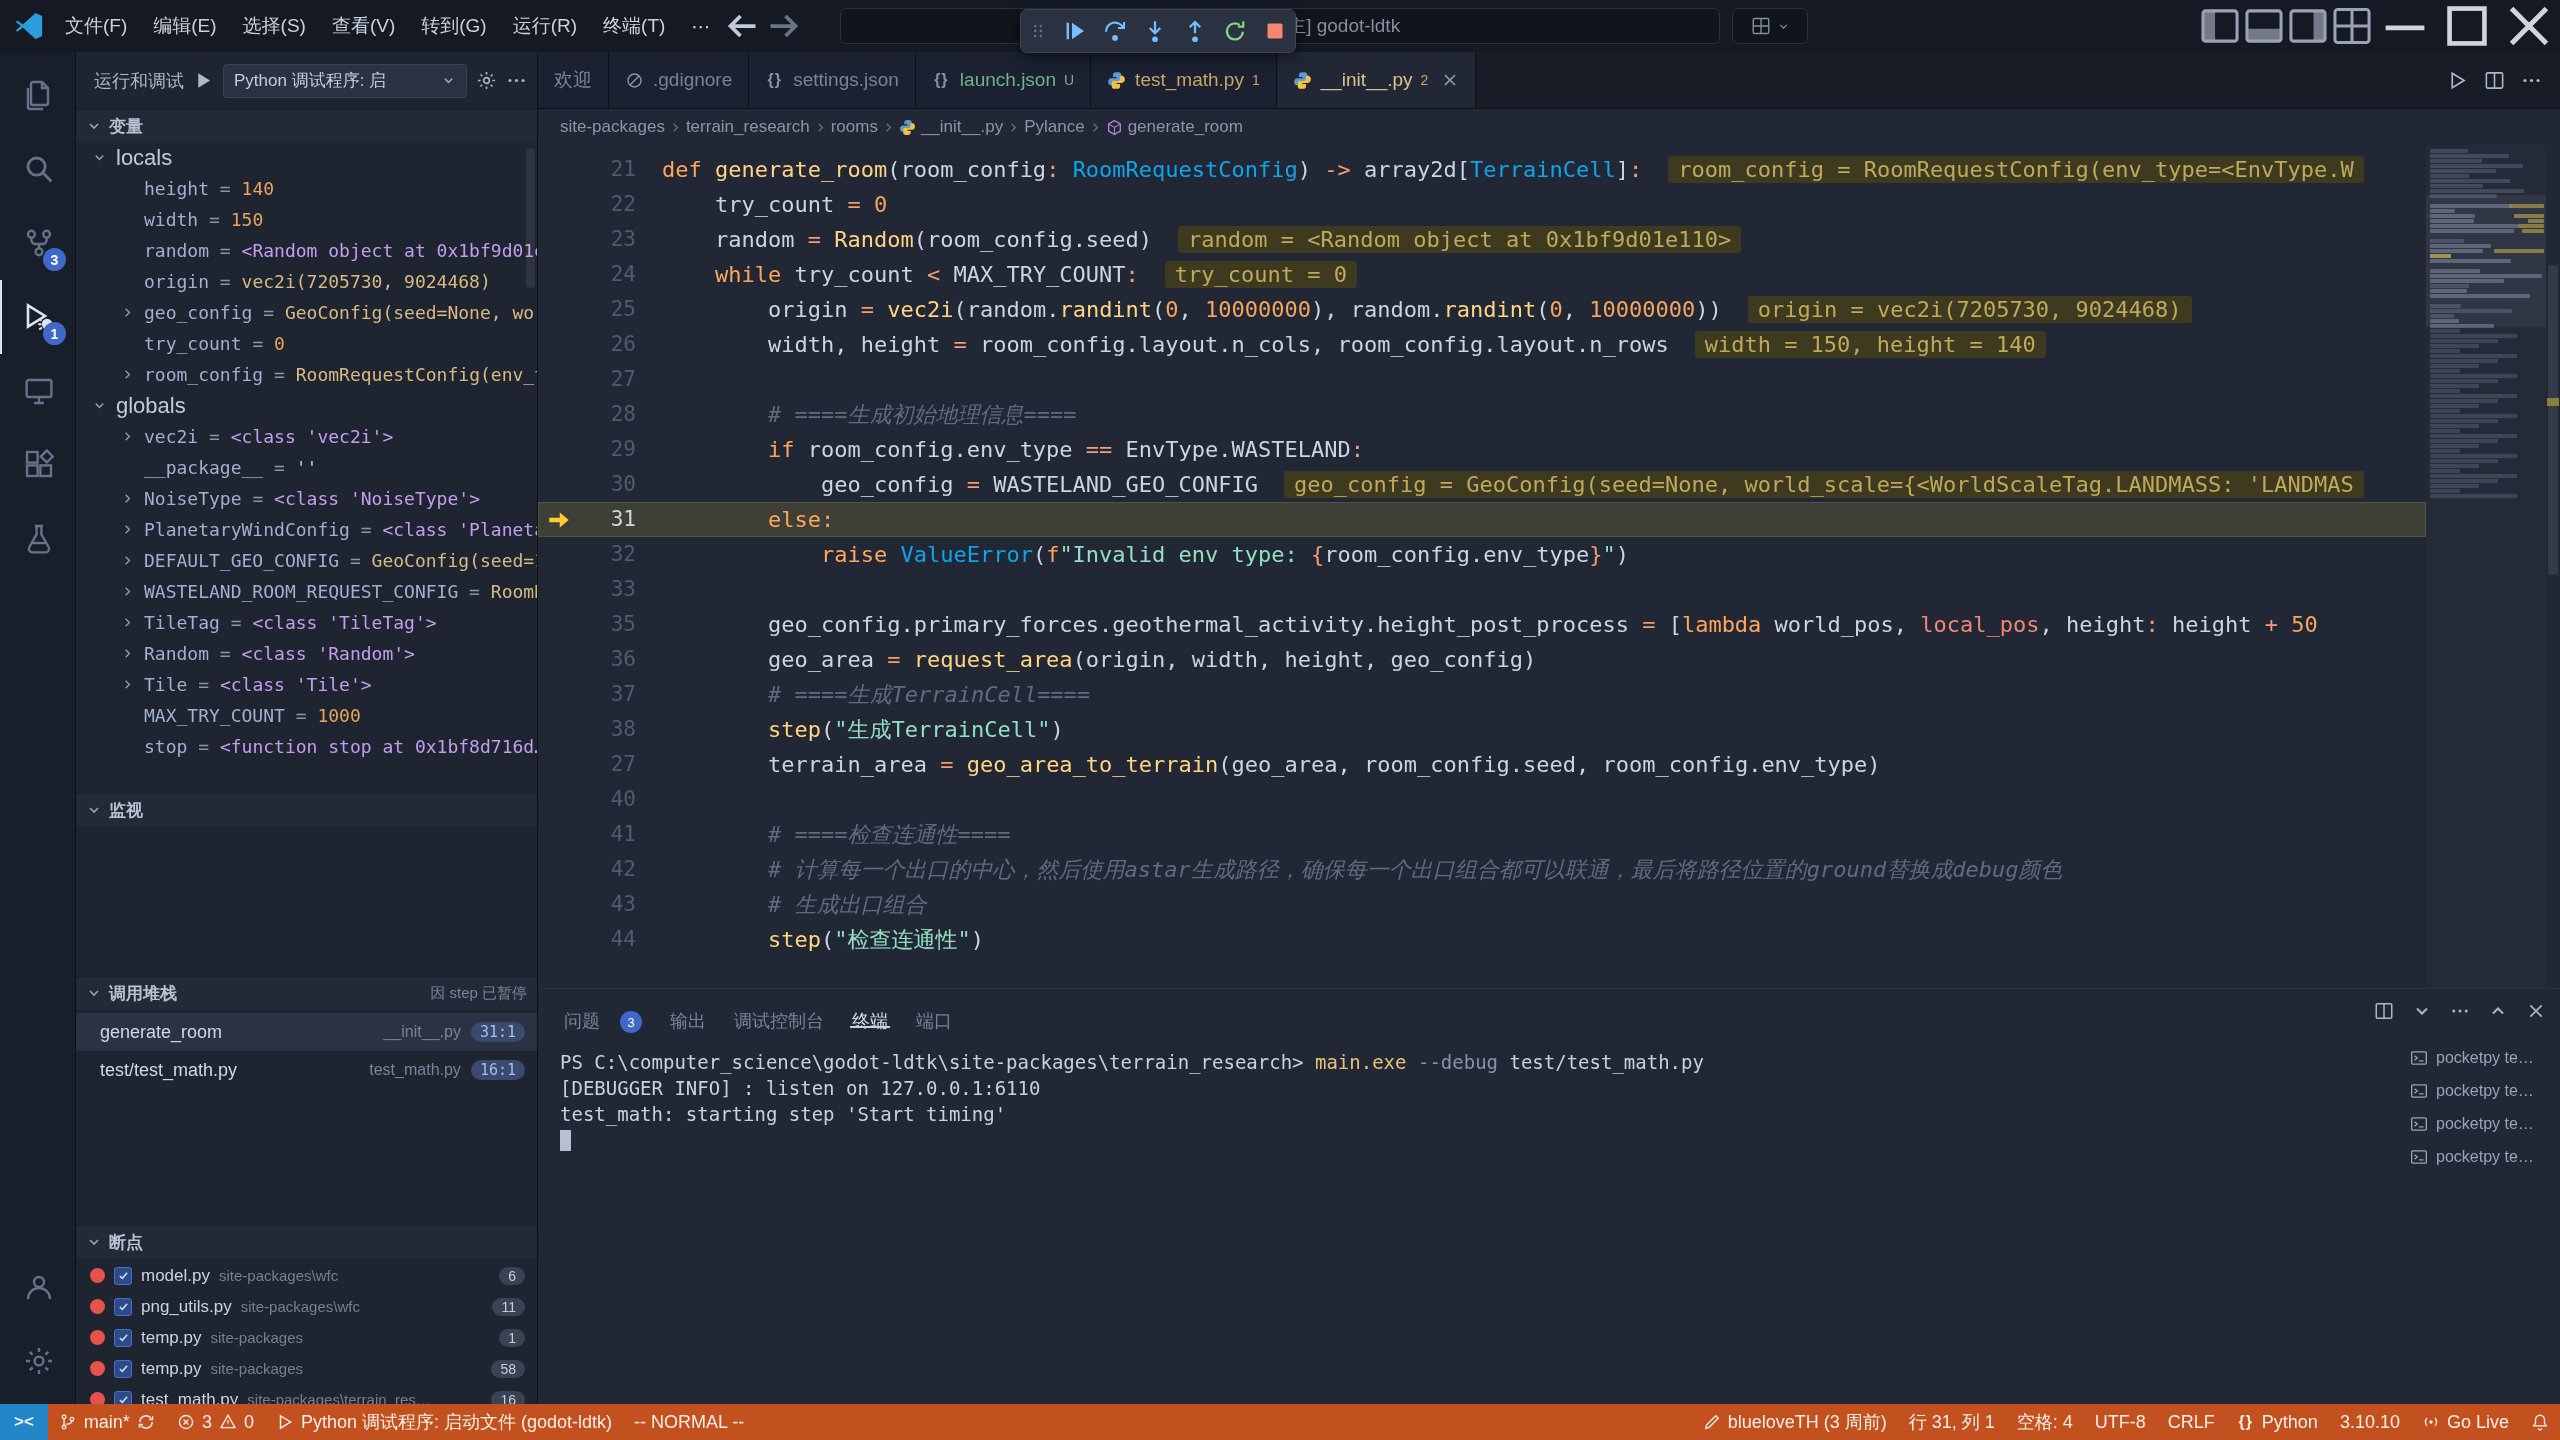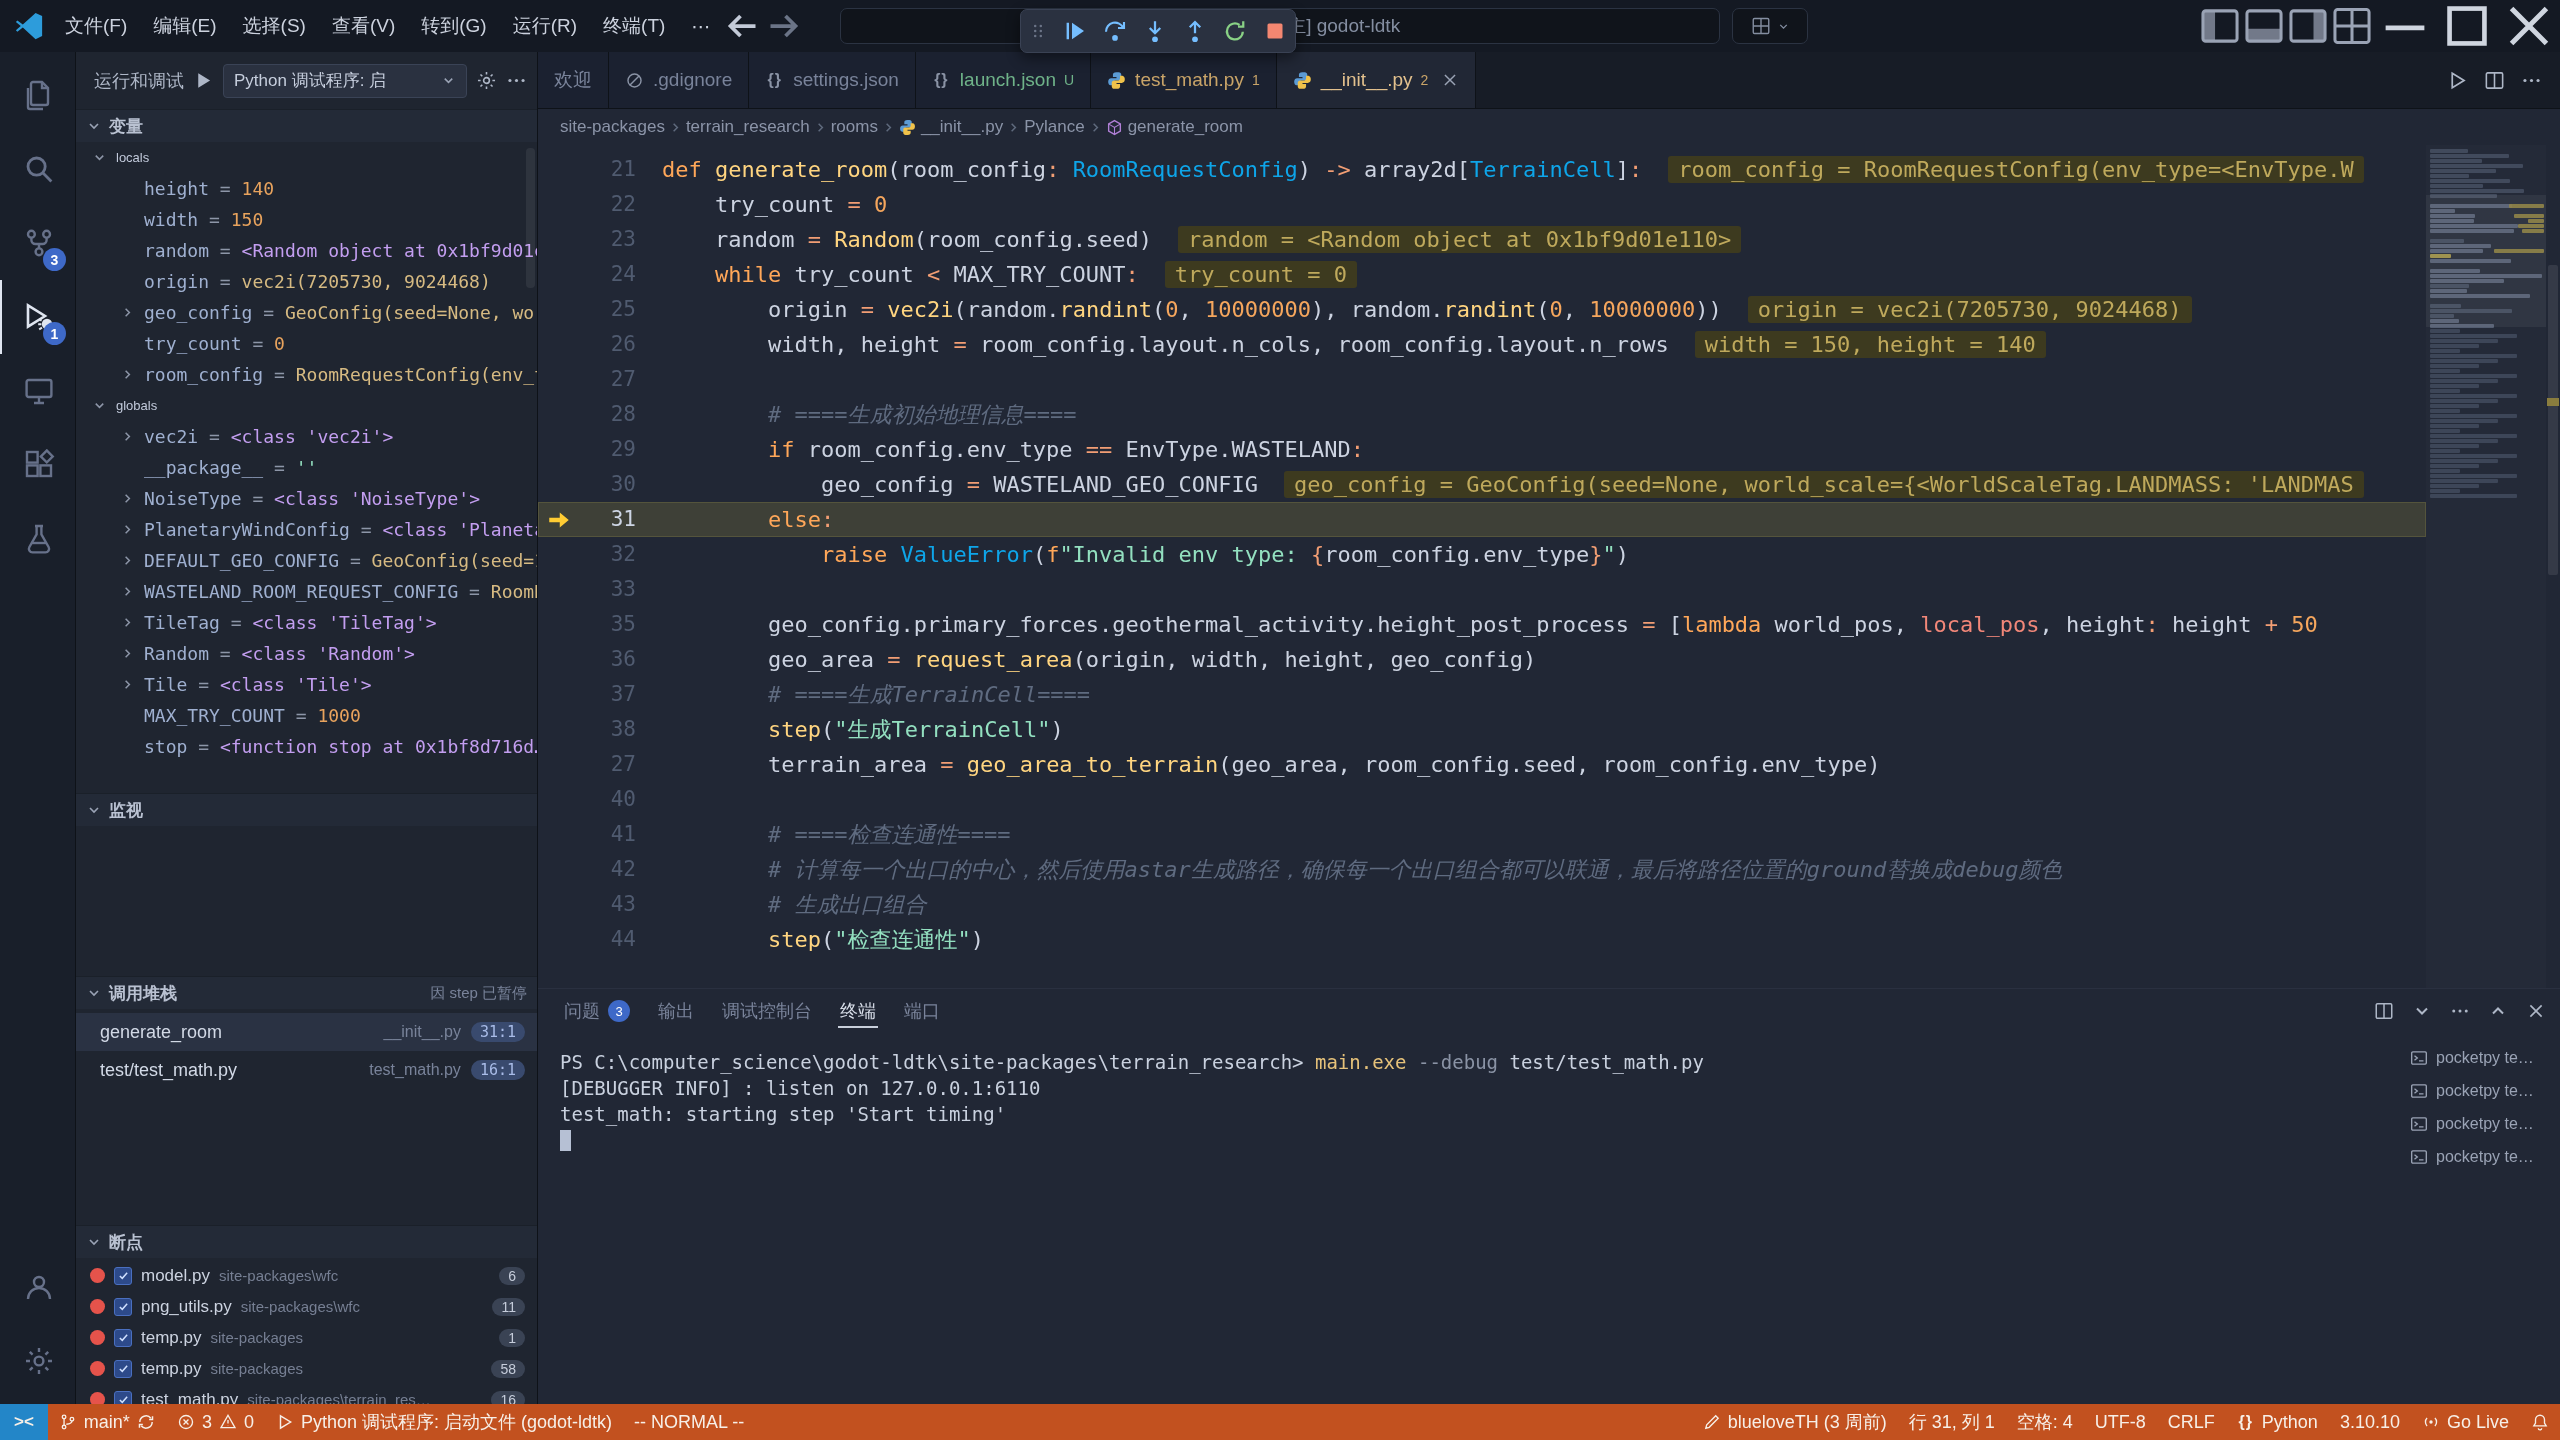--- a/index.html
+++ b/index.html
@@ -51,21 +51,21 @@
 #sbh-config .icn{width:15px;height:15px;color:#9aa3b5}
 #sb-header>.icn{width:21px;height:21px;color:#aeb7c7}
 .sec-head{height:33px;flex:none;display:flex;align-items:center;gap:7px;padding:0 10px;background:#232a37;border-top:1px solid #1a2029;font-size:17px;font-weight:700;color:#bac2d2}
 .sec-head .icn{width:16px;height:16px;color:#9aa3b5}
 .sec-status{margin-left:auto;font-weight:400;font-size:15px;color:#79839a}
 #vars-body{height:651px;flex:none;overflow:hidden;position:relative;font-family:"DejaVu Sans Mono",monospace;font-size:18px}
 .vrow{height:31px;display:flex;align-items:center;white-space:pre;overflow:hidden;padding-left:16px}
 .vrow.child{padding-left:44px}
 .tree-chev-slot{width:24px;height:16px;color:#8d96a8;flex:none;display:inline-flex;align-items:center}
 .tree-chev-slot svg{width:15px;height:15px}
-.scope-name{color:#c2cadb;font-family:"Liberation Sans",sans-serif;font-size:13px}
+.scope-name{color:#c2cadb;font-family:"Liberation Sans",sans-serif;font-size:22px}
 .vname{color:#9fb0d0}
 .veq{color:#8d96a8}
 .vval.num{color:#e8a35d}
 .vval.obj{color:#c39ef0}
 .vval.call{color:#d6ba82}
 .vval.str{color:#93e0c0}
 .vthumb{position:absolute;right:2px;top:6px;width:9px;height:140px;background:rgba(255,255,255,.07);border-radius:4px}
 #watch-body{height:150px;flex:none}
 #cs-body{height:216px;flex:none;padding-top:4px}
 .cs-row{height:38px;display:flex;align-items:center;padding:0 12px 0 24px;gap:10px;font-size:18px}
@@ -117,21 +117,21 @@
 .mbar{position:absolute;left:4px;height:4px;border-radius:1px}
 .mslider{position:absolute;left:0;right:0;background:rgba(255,255,255,.06)}
 #scrollbar{position:absolute;right:0;top:0;width:14px;bottom:0}
 .sthumb{position:absolute;top:120px;height:310px;left:2px;right:2px;background:rgba(255,255,255,.09);border-radius:2px}
 .smark{position:absolute;top:253px;left:1px;right:1px;height:8px;background:#8a7d3e}
 
 
 #panel{height:416px;flex:none;border-top:1px solid #2a3040;display:flex;flex-direction:column;background:var(--bg)}
 #panel-head{height:44px;flex:none;display:flex;align-items:center;padding:0 14px}
 #panel-tabs{display:flex;gap:4px;height:100%}
-.ptab{display:flex;align-items:center;gap:8px;padding:0 12px;font-size:18px;color:#79839a;position:relative}
+.ptab{display:flex;align-items:flex-end;gap:20px;padding:0 12px;font-size:18px;color:#79839a;position:relative}
 .ptab.active{color:#d8dee9}
 .ptab.active:after{content:"";position:absolute;left:10px;right:10px;bottom:5px;height:2px;background:#c8cfdb}
 .pbadge{min-width:22px;height:22px;border-radius:11px;background:var(--badge);color:#fff;font-size:13px;display:flex;align-items:center;justify-content:center;padding:0 5px}
 #panel-actions{margin-left:auto;display:flex;gap:18px;color:#aeb7c7;align-items:center}
 #panel-actions .icn{width:20px;height:20px}
 #panel-body{flex:1;position:relative;overflow:hidden}
 #terminal{position:absolute;left:0;top:0;right:162px;bottom:0;padding:16px 22px;font-family:"DejaVu Sans Mono",monospace;font-size:19px;line-height:26px;color:#c9d1df;white-space:pre}
 .tt-exe{color:#e6c27a}
 .tt-flag{color:#8a93a5}
 .cursor{display:inline-block;width:11px;height:21px;background:#b6c0d4;vertical-align:text-bottom}

